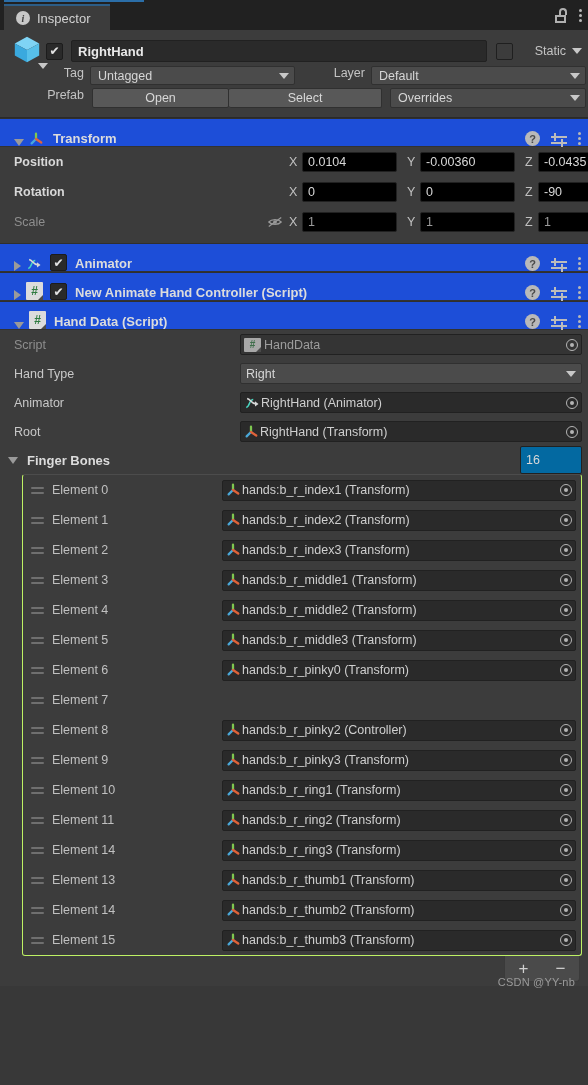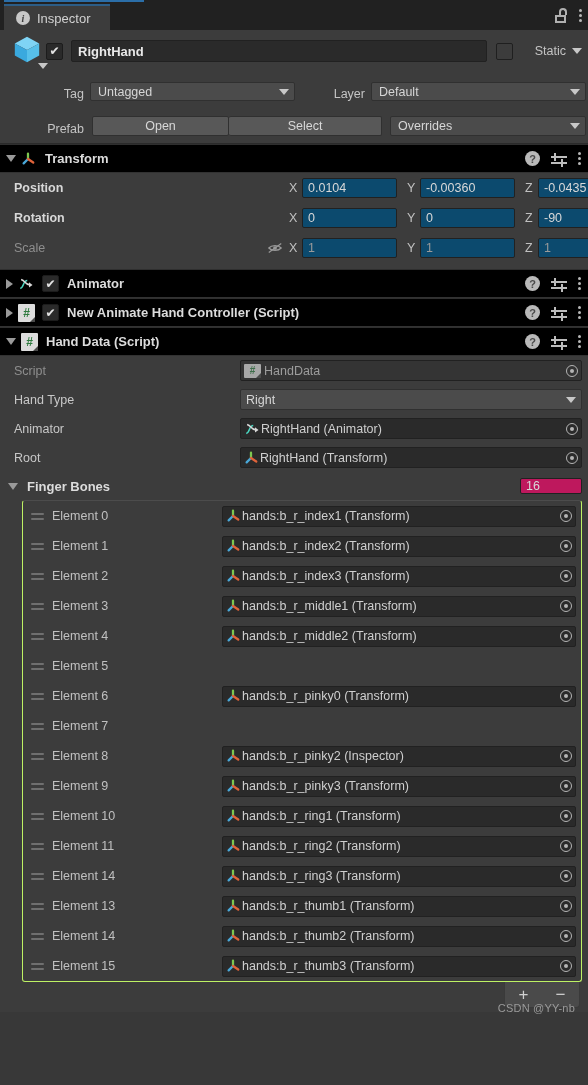--- a/index.html
+++ b/index.html
@@ -74,38 +74,38 @@
     border-radius: 2px; margin-left: 8px; display: flex; align-items: center;
     padding: 0 6px; color: #e8e8e8; font-weight: bold; font-size: 13px;
   }
   .static-wrap { display: flex; align-items: center; gap: 6px; margin-left: 9px; }
   .static-label { color: #c4c4c4; font-size: 12.5px; margin-left: 16px; }
   .caret-dn {
     width: 0; height: 0; border-left: 5px solid transparent;
     border-right: 5px solid transparent; border-top: 6px solid #c8c8c8;
   }
   .go-row2, .go-row3 {
-    display: flex; align-items: flex-end; height: 22px; margin-top: 13px;
+    display: flex; align-items: flex-start; height: 22px; margin-top: 0;
   }
   .lbl-right { color: #c4c4c4; text-align: right; font-size: 12.5px; }
   .dropdown {
     background: #4b4b4b; border: 1px solid #303030; border-radius: 2px;
     height: 19px; display: flex; align-items: center; justify-content: space-between;
     padding: 0 5px 0 7px; color: #d6d6d6; font-size: 12.5px;
   }
   .btn {
     background: #585858; border: 1px solid #303030; border-radius: 2px;
     height: 20px; display: flex; align-items: center; justify-content: center;
     color: #d8d8d8; font-size: 12.5px;
   }
 
   
   .comp-header {
-    height: 29px; background: #000000; display: flex; align-items: center;
-    padding: 0 7px 0 6px; border-top: 1px solid #2f2f2f; border-bottom: 1px solid #323232;
+    height: 29px; background: #1d4ed8; display: flex; align-items: flex-end;
+    padding: 0 7px 0 14px; border-top: 1px solid #2f2f2f; border-bottom: 1px solid #323232;
   }
   .foldout {
     width: 0; height: 0; margin-right: 5px; flex: 0 0 auto;
   }
   .foldout.closed {
     border-top: 5px solid transparent; border-bottom: 5px solid transparent;
     border-left: 7px solid #9a9a9a;
   }
   .foldout.open {
     border-left: 5px solid transparent; border-right: 5px solid transparent;
@@ -138,21 +138,21 @@
   }
   .script-icon.small { color: #3e6e4a; background: #a8a8a8;}
 
   
   .body-sec { background: #3c3c3c; }
   .prow { display: flex; align-items: center; height: 30px; padding-left: 14px; }
   .prow .plabel { font-size: 12.5px; color: #c8c8c8; }
   .prow .plabel.bold { font-weight: bold; color: #d8d8d8; }
   .prow .plabel.dim { color: #8e8e8e; }
   .numfield {
-    background: #0c4a6e; border: 1px solid #212121; border-radius: 2px;
+    background: #000000; border: 1px solid #212121; border-radius: 2px;
     height: 20px; display: flex; align-items: center; padding: 0 5px;
     color: #d8d8d8; font-size: 12.5px; overflow: hidden; white-space: nowrap;
   }
   .numfield.dim { color: #9a9a9a; }
   .axis { color: #c0c0c0; font-size: 12.5px; width: 13px; text-align: left; flex: 0 0 13px;}
 
   .objfield {
     background: #2a2a2a; border: 1px solid #212121; border-radius: 2px;
     height: 21px; display: flex; align-items: center;
     color: #cfcfcf; font-size: 12.5px; overflow: hidden; white-space: nowrap;
@@ -169,22 +169,22 @@
   }
   .pick-circle i { width: 4px; height: 4px; border-radius: 50%; background: #b4b4b4; display:block;}
 
   .xform-icon { width: 14px; height: 14px; flex: 0 0 14px; margin-right: 2px;}
   .anim-icon { width: 15px; height: 14px; flex: 0 0 15px; margin-right: 2px;}
 
   
   .array-head { display: flex; align-items: center; height: 28px; padding-left: 8px; }
   .array-title { font-weight: bold; font-size: 13px; color: #dcdcdc; margin-left: 4px;}
   .size-field {
-    margin-left: auto; margin-right: 6px; width: 62px; height: 16px;
-    background: #be185d; border: 1px solid #212121; border-radius: 2px;
+    margin-left: auto; margin-right: 6px; width: 62px; height: 28px;
+    background: #0369a1; border: 1px solid #212121; border-radius: 2px;
     display: flex; align-items: center; padding: 0 5px; color: #d8d8d8; font-size: 12.5px;
   }
   .array-box {
     margin: 0 6px 0 22px; border: 1px solid #bef264; border-top: 1px solid #4c4c4c;
     border-radius: 3px; background: #3c3c3c; position: relative;
   }
   .elem-row { display: flex; align-items: center; height: 30px; padding: 0 5px 0 8px; }
   .drag-handle { width: 13px; flex: 0 0 13px; display: flex; flex-direction: column; gap: 3px; margin-right: 8px;}
   .drag-handle i { height: 2px; background: #6f6f6f; display: block; border-radius: 1px;}
   .elem-label { font-size: 12.5px; color: #c0c0c0; width: 170px; flex: 0 0 170px;}
@@ -567,20 +567,33 @@
               </span>
             </span>
           </span>
         </div>
         <div class="elem-row">
           <span class="drag-handle">
             <i></i>
             <i></i>
           </span>
           <span class="elem-label">Element 5</span>
+          <span class="objfield elem-field">
+            <svg class="xform-icon" viewBox="0 0 16 16">
+              <line x1="8" y1="8" x2="8" y2="2" stroke="#7ec850" stroke-width="2.6" stroke-linecap="round"></line>
+              <line x1="8" y1="8" x2="3" y2="13" stroke="#4aa8d8" stroke-width="2.6" stroke-linecap="round"></line>
+              <line x1="8" y1="8" x2="14" y2="12" stroke="#e0633a" stroke-width="2.6" stroke-linecap="round"></line>
+            </svg>
+            <span>hands:b_r_middle3 (Transform)</span>
+            <span class="obj-pick">
+              <span class="pick-circle">
+                <i></i>
+              </span>
+            </span>
+          </span>
         </div>
         <div class="elem-row">
           <span class="drag-handle">
             <i></i>
             <i></i>
           </span>
           <span class="elem-label">Element 6</span>
           <span class="objfield elem-field">
             <svg class="xform-icon" viewBox="0 0 16 16">
               <line x1="8" y1="8" x2="8" y2="2" stroke="#7ec850" stroke-width="2.6" stroke-linecap="round"></line>
@@ -607,21 +620,21 @@
             <i></i>
             <i></i>
           </span>
           <span class="elem-label">Element 8</span>
           <span class="objfield elem-field">
             <svg class="xform-icon" viewBox="0 0 16 16">
               <line x1="8" y1="8" x2="8" y2="2" stroke="#7ec850" stroke-width="2.6" stroke-linecap="round"></line>
               <line x1="8" y1="8" x2="3" y2="13" stroke="#4aa8d8" stroke-width="2.6" stroke-linecap="round"></line>
               <line x1="8" y1="8" x2="14" y2="12" stroke="#e0633a" stroke-width="2.6" stroke-linecap="round"></line>
             </svg>
-            <span>hands:b_r_pinky2 (Inspector)</span>
+            <span>hands:b_r_pinky2 (Controller)</span>
             <span class="obj-pick">
               <span class="pick-circle">
                 <i></i>
               </span>
             </span>
           </span>
         </div>
         <div class="elem-row">
           <span class="drag-handle">
             <i></i>

